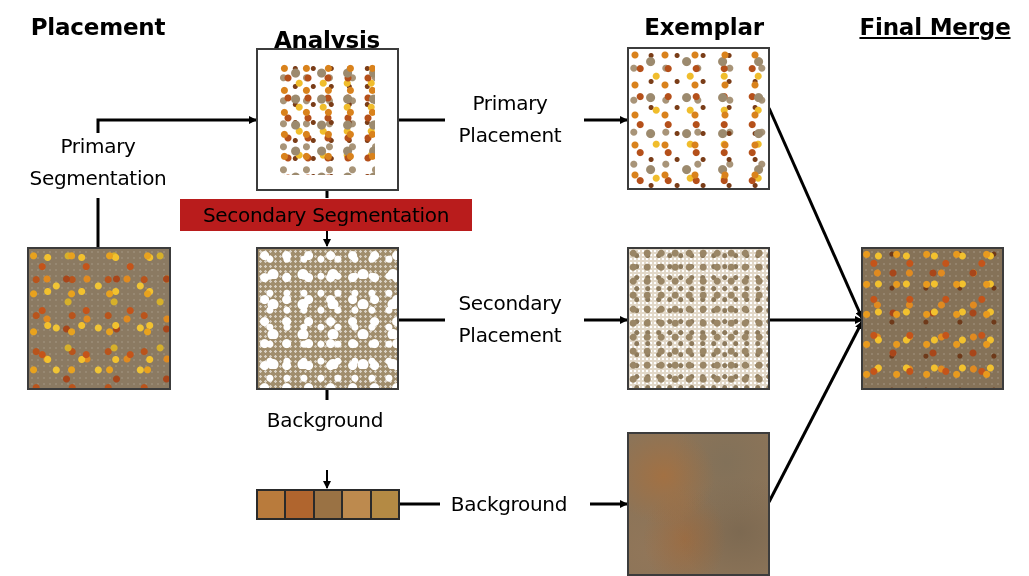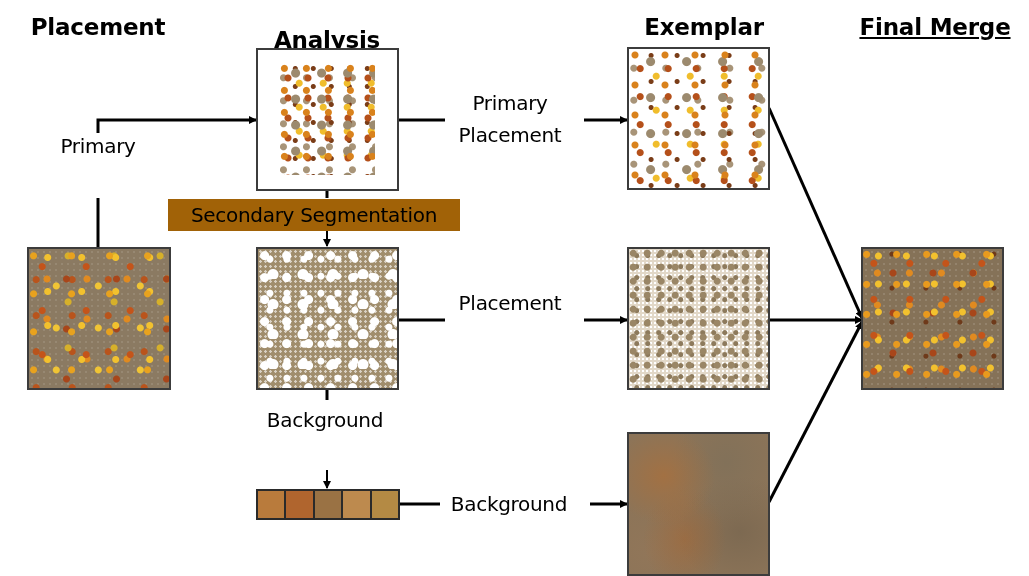--- a/index.html
+++ b/index.html
@@ -144,25 +144,27 @@
 </div>
 
 <div class="img tex-primary" style="left:627px; top:47px; width:143px; height:143px;"></div>
 <div class="img tex-secondary-synth" style="left:627px; top:247px; width:143px; height:143px;"></div>
 <div class="img tex-background" style="left:627px; top:432px; width:143px; height:144px;"></div>
 
 <div class="img tex-final" style="left:861px; top:247px; width:143px; height:143px;"></div>
 
 <div class="label" style="left:8px; top:130px; width:180px;">
   <div>Primary</div>
+  <div>Segmentation</div>
 </div>
-<div class="label" style="left:168px; top:199px; width:292px; background:#a16207;">Secondary Segmentation</div>
+<div class="label" style="left:180px; top:199px; width:292px; background:#b91c1c;">Secondary Segmentation</div>
 <div class="label" style="left:240px; top:404px; width:170px;">
   <div>Background</div>
 </div>
 <div class="label" style="left:440px; top:87px; width:140px;">
   <div>Primary</div>
   <div>Placement</div>
 </div>
 <div class="label" style="left:440px; top:287px; width:140px;">
+  <div>Secondary</div>
   <div>Placement</div>
 </div>
 <div class="label" style="left:438px; top:488px; width:142px;">Background</div>
 
 </body></html>

